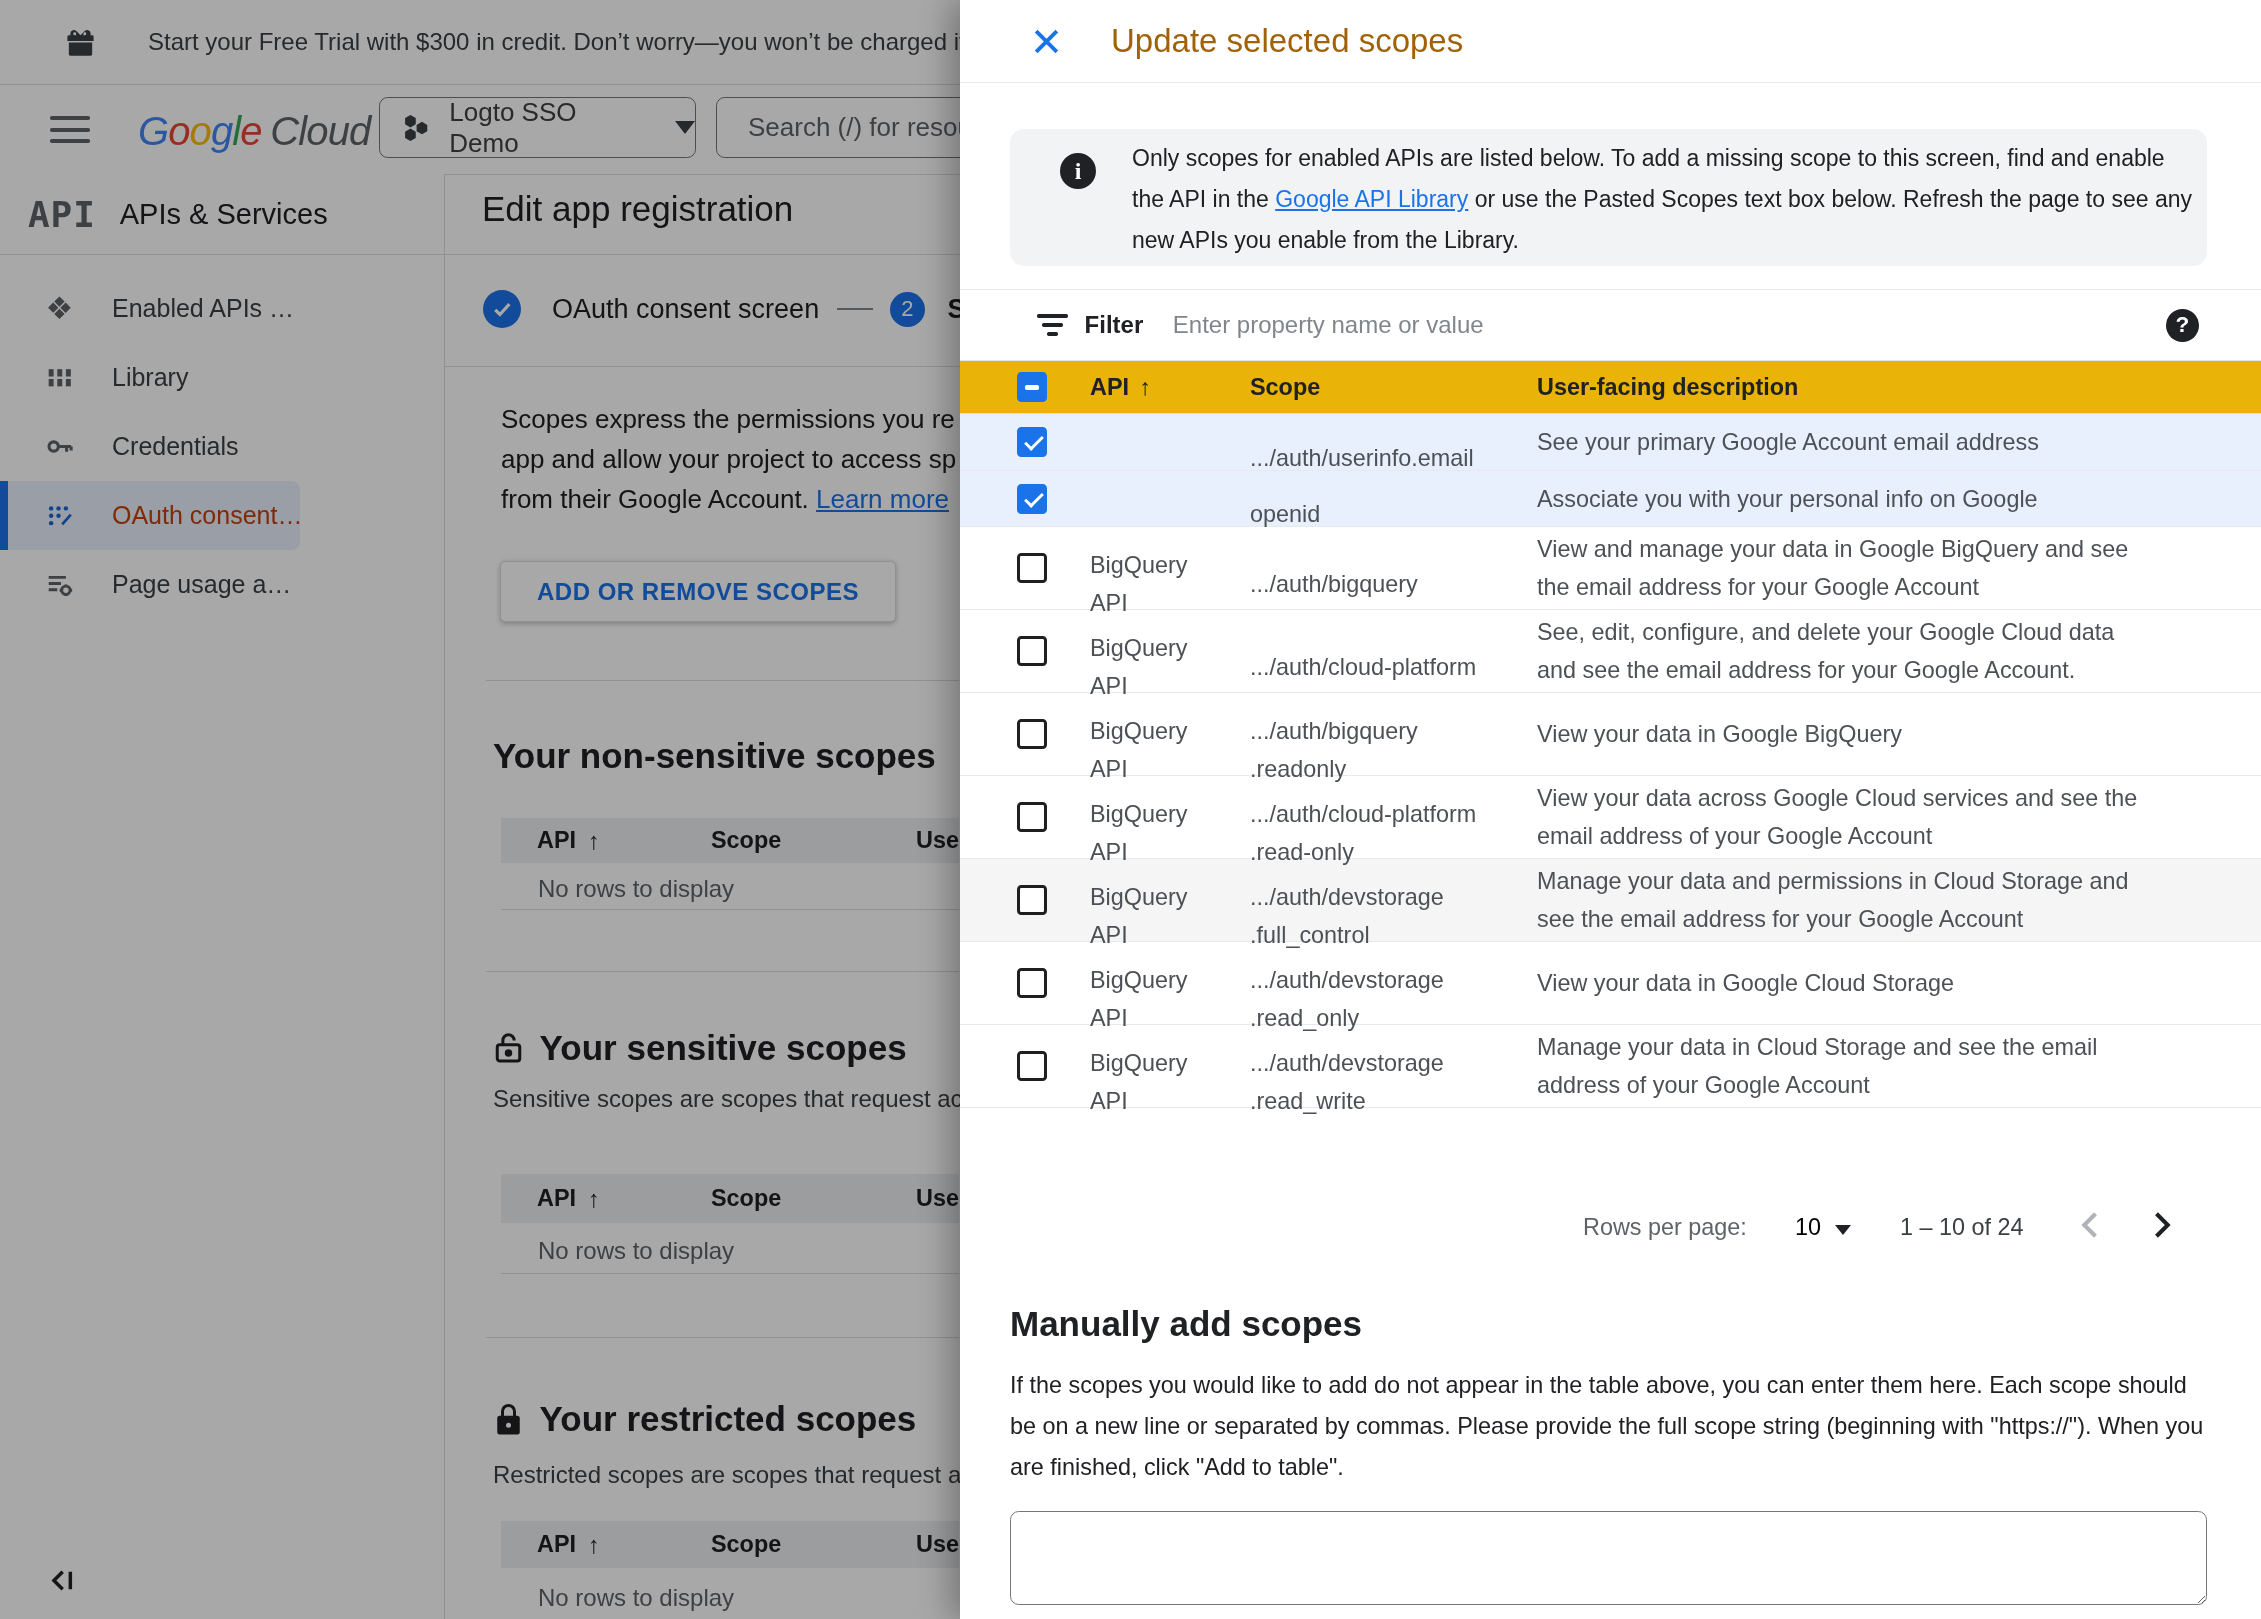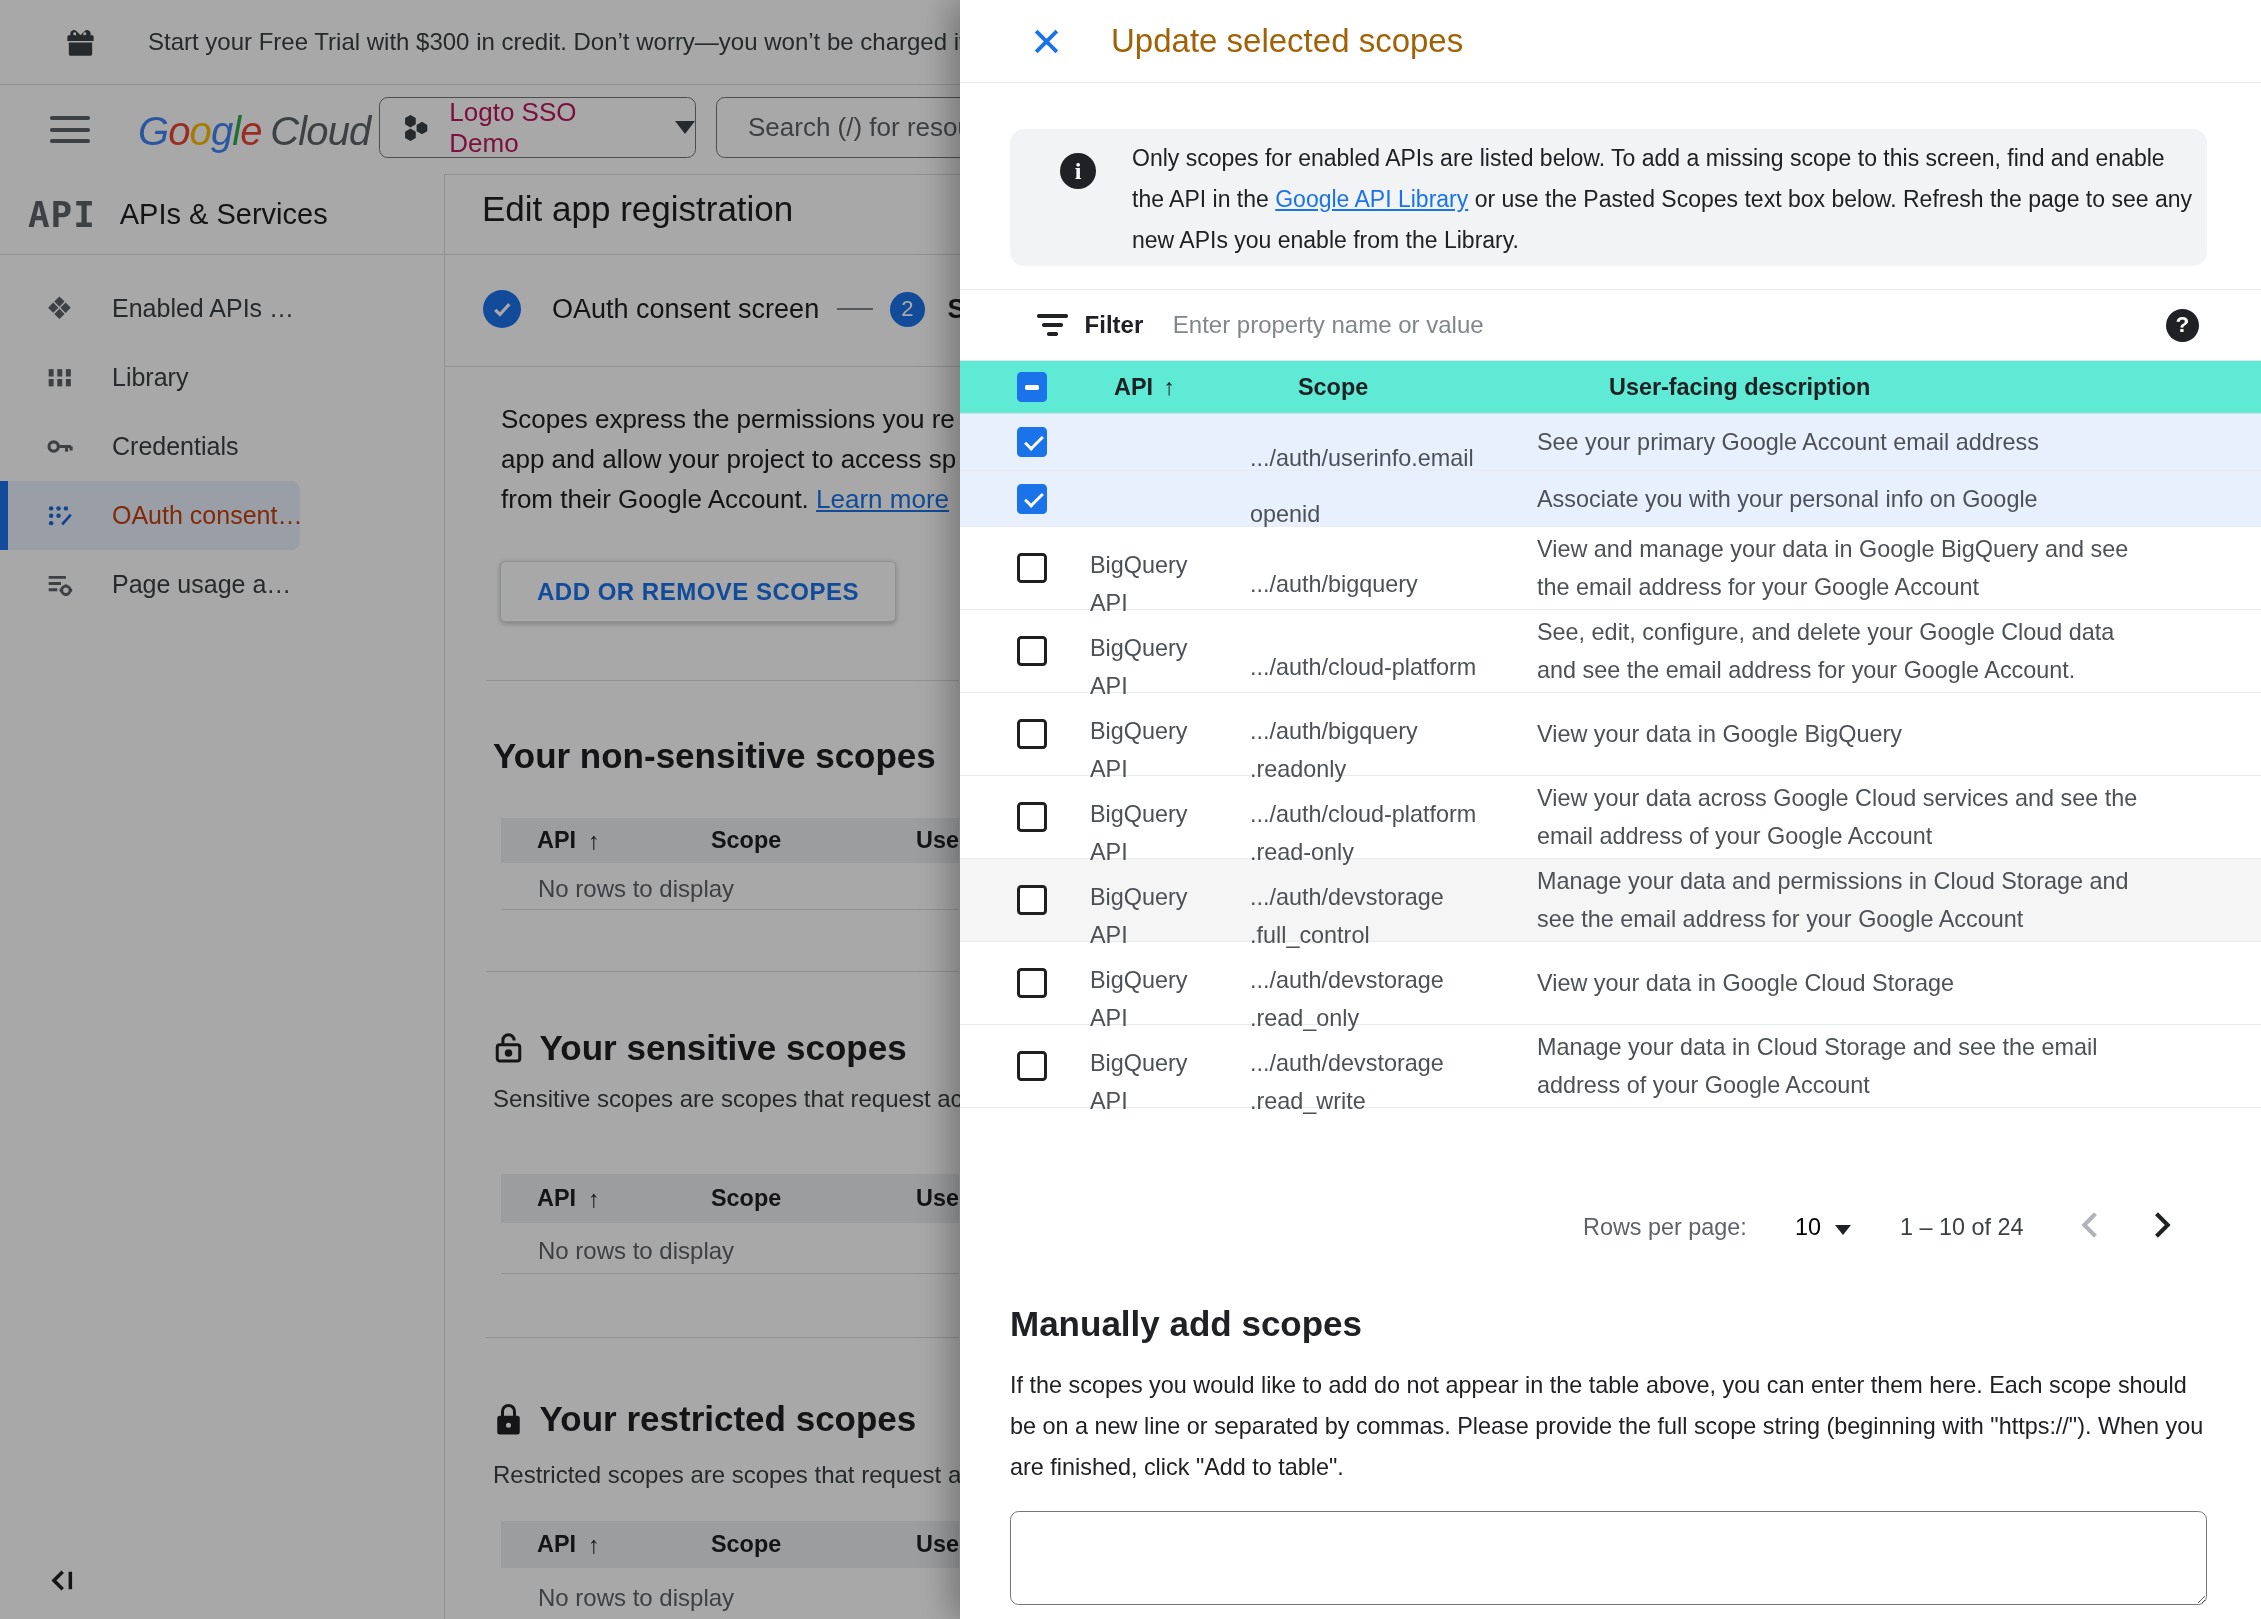--- a/index.html
+++ b/index.html
@@ -15,21 +15,21 @@
   .gift{margin-left:63px;width:35px;height:35px;color:#3c4043;}
 
   .topbar{position:absolute;left:0;top:85px;width:2261px;height:89px;background:#fff;
           border-bottom:0.9px solid #dadce0;}
   .burger{position:absolute;left:50px;top:116px;width:40px;height:29.5px;cursor:pointer;}
   .burger div{height:3.9px;background:#5f6368;border-radius:1.7px;margin-bottom:7.8px;}
   .logo{position:absolute;left:138px;top:109px;font-size:40px;letter-spacing:-0.9px;font-style:italic;}
   .logo .lc{color:#5f6368;margin-left:8.7px;}
   .proj-btn{position:absolute;left:379px;top:97px;width:315px;height:59px;border:1.7px solid #747775;
             border-radius:8.7px;display:flex;align-items:center;background:#fff;}
-  .proj-label{font-size:26px;color:#be185d;margin-left:19px;}
+  .proj-label{font-size:26px;color:#404040;margin-left:19px;}
   .caret-down{width:0;height:0;border-left:10.4px solid transparent;border-right:10.4px solid transparent;
               border-top:13px solid #3c4043;margin-left:33px;}
   .search-box{position:absolute;left:716px;top:97px;width:486px;height:59px;border:1.7px solid #747775;
               border-radius:8.7px;background:#fff;display:flex;align-items:center;}
   .search-ph{font-size:26px;color:#5f6368;margin-left:31px;white-space:nowrap;}
 
   .sidebar{position:absolute;left:0;top:174px;width:444px;height:1446px;background:#fff;
            border-right:0.9px solid #dadce0;}
   .sb-head{height:80px;border-bottom:0.9px solid #dadce0;display:flex;align-items:center;}
   .api-glyph{font-family:"DejaVu Sans Mono",monospace;font-weight:700;font-size:36px;color:#5f6368;
@@ -92,23 +92,23 @@
   .p-filter{position:absolute;left:0;top:290px;width:1302px;height:70px;display:flex;align-items:center;}
   .funnel{width:33px;height:26px;margin-left:76px;flex:none;display:flex;flex-direction:column;align-items:center;justify-content:center;gap:5.2px;}
   .funnel div{height:3.9px;background:#202124;border-radius:1.7px;}
   .funnel .f1{width:31px;}.funnel .f2{width:21px;}.funnel .f3{width:10.4px;}
   .filter-label{font-size:24px;font-weight:700;color:#202124;margin-left:15.6px;}
   .filter-ph{font-size:24px;color:#80868b;margin-left:29.5px;white-space:nowrap;}
   .help-ico{position:absolute;right:63px;width:33px;height:33px;border-radius:50%;background:#202124;color:#fff;
             font-size:22.6px;font-weight:700;display:flex;align-items:center;justify-content:center;cursor:pointer;}
 
   .grid-row{display:grid;grid-template-columns:73px 160px 287px 613px;padding-left:57px;align-content:center;align-items:center;}
-  .p-thead{position:absolute;left:0;top:360px;width:1302px;height:54px;background:#5eead4;
+  .p-thead{position:absolute;left:0;top:360px;width:1302px;height:54px;background:#eab308;
            border-top:0.9px solid #e3e5e8;border-bottom:0.9px solid #dadce0;
-           font-size:23.4px;font-weight:700;color:#202124;box-sizing:border-box;gap:24px;}
+           font-size:23.4px;font-weight:700;color:#202124;box-sizing:border-box;}
   .p-thead .sort-arrow{font-weight:400;margin-left:10.4px;}
 
   .cbx{width:30px;height:30px;border-radius:4.3px;border:3px solid #1f1f1f;background:#fff;
        box-sizing:border-box;position:relative;cursor:pointer;flex:none;}
   .cbx-blue{background:#1a73e8;border-color:#1a73e8;}
   .cbx-checked::after{content:"";position:absolute;left:5.2px;top:6px;width:14.8px;height:7px;
        border-left:3.5px solid #fff;border-bottom:3.5px solid #fff;transform:rotate(-45deg);}
   .cbx-ind::after{content:"";position:absolute;left:5.2px;top:10.4px;width:14px;height:4.3px;background:#fff;border-radius:1.7px;}
 
   #rows{position:absolute;left:0;top:414px;width:1302px;}

